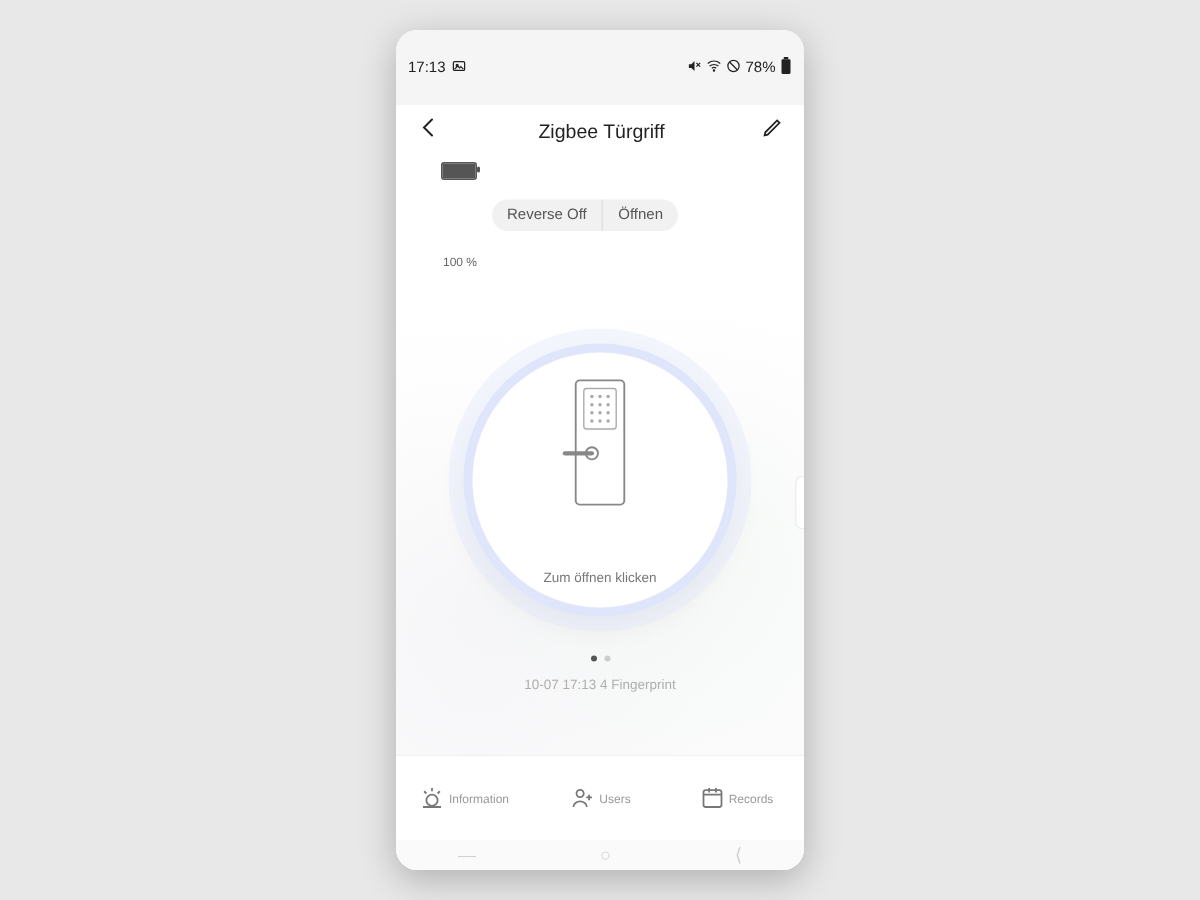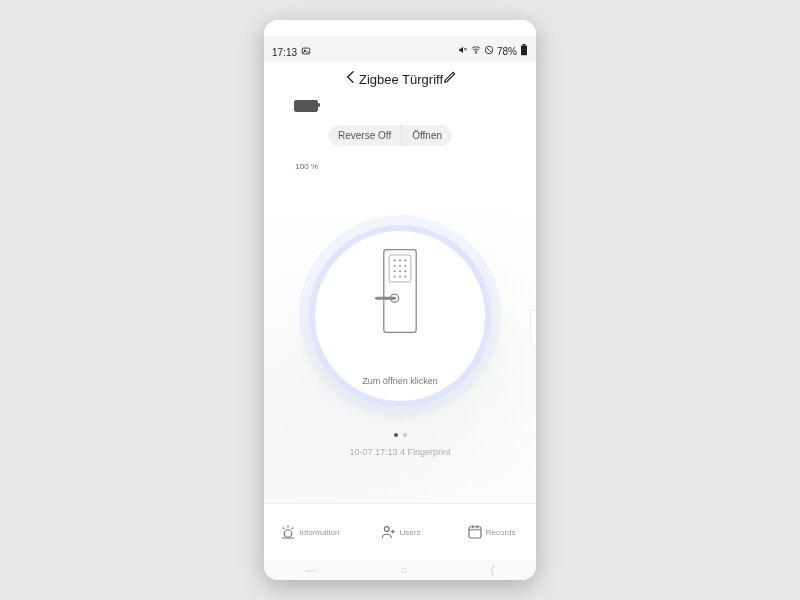--- a/index.html
+++ b/index.html
@@ -21,34 +21,33 @@
     box-shadow: 0 6px 24px rgba(0,0,0,0.25);
     overflow: hidden;
     position: relative;
     display: flex;
     flex-direction: column;
   }
   .status-bar {
     height: 18px;
     background: #f5f5f5;
     display: flex;
-    align-items: flex-end;
+    align-items: center;
     justify-content: space-between;
-    padding: 4px 8px;
+    padding: 16px 8px;
     font-size: 10px;
     color: #222;
-    margin-top: 16px;
   }
   .status-left { display: flex; align-items: center; gap:4px;}
   .status-right { display: flex; align-items: center; gap:3px;}
   .app-header {
     height: 34px;
     display: flex;
     align-items: center;
-    justify-content: center;
+    justify-content: space-between;
     padding: 0 14px;
   }
   .back-arrow { width: 16px; height: 16px; }
   .title { font-size: 13px; font-weight: 500; color: #222; }
   .edit-icon { width: 14px; height: 14px; }
   .status-row {
     display: flex;
     align-items: center;
     padding: 4px 14px 8px 14px;
     gap: 10px;

